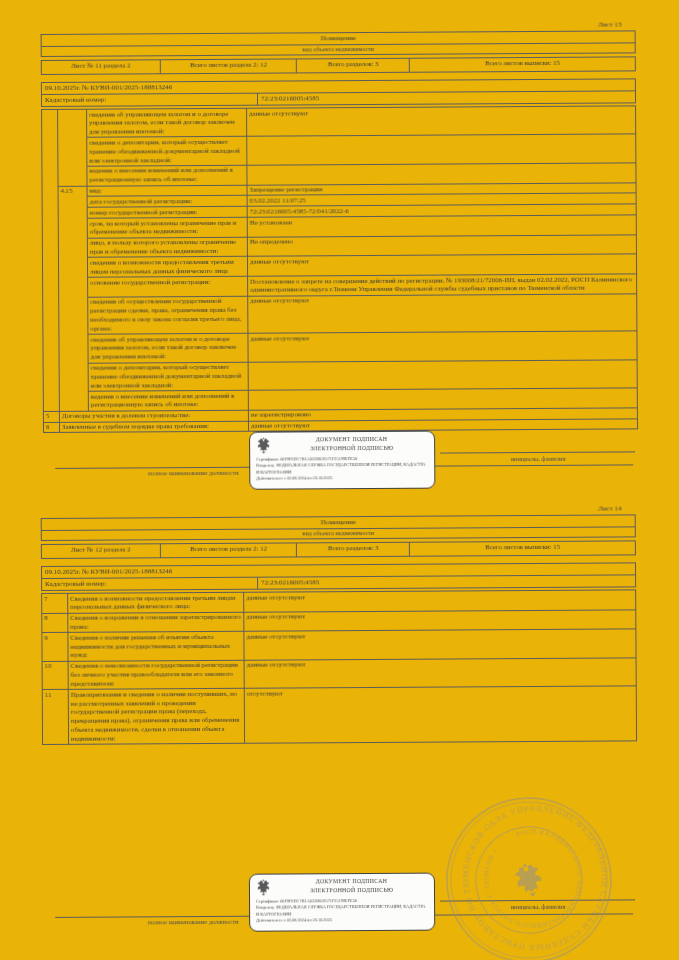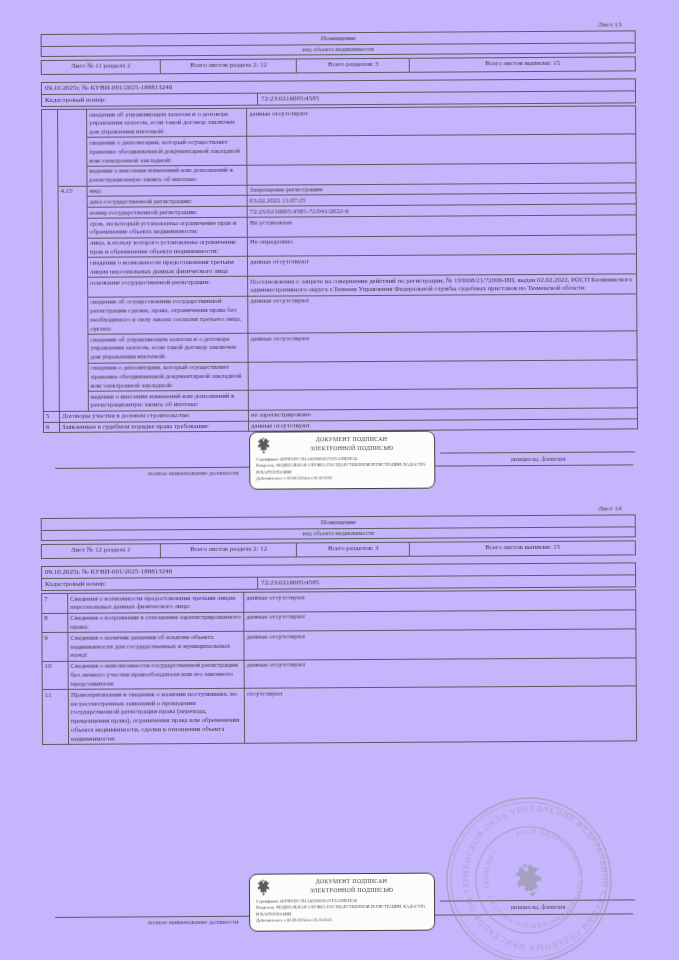--- a/index.html
+++ b/index.html
@@ -1,18 +1,18 @@
 <!DOCTYPE html>
 <html><head>
 <meta charset="utf-8">
 <style>
   html,body{margin:0;padding:0;}
   body{width:679px;height:960px;background:#f7f7f4;overflow:hidden;
        font-family:"Liberation Serif","DejaVu Serif",serif;color:#3a3a3a;}
-  #canvas{position:relative;width:679px;height:960px;background:#c4b5fd;}
+  #canvas{position:relative;width:679px;height:960px;background:#eab308;}
   .sheet{position:absolute;left:42px;width:595px;transform:rotate(-0.35deg);
          transform-origin:left center;filter:blur(0.22px);}
   #sheet1{top:24px;} #sheet2{top:508px;}
   .sheetnum{text-align:right;font-size:7px;padding-right:14px;height:10px;color:#444;}
   table{border-collapse:collapse;width:100%;table-layout:fixed;}
   td{border:0.8px solid #5c5c5c;vertical-align:top;word-wrap:break-word;}
   .hdr td{text-align:center;}
   .hdr .t1{font-size:7px;height:10px;padding:1px 2px 0;}
   .hdr .t2{font-size:6.2px;height:8px;padding:0 2px 1px;color:#4a4a4a;}
   .meta{margin-top:3px;}

